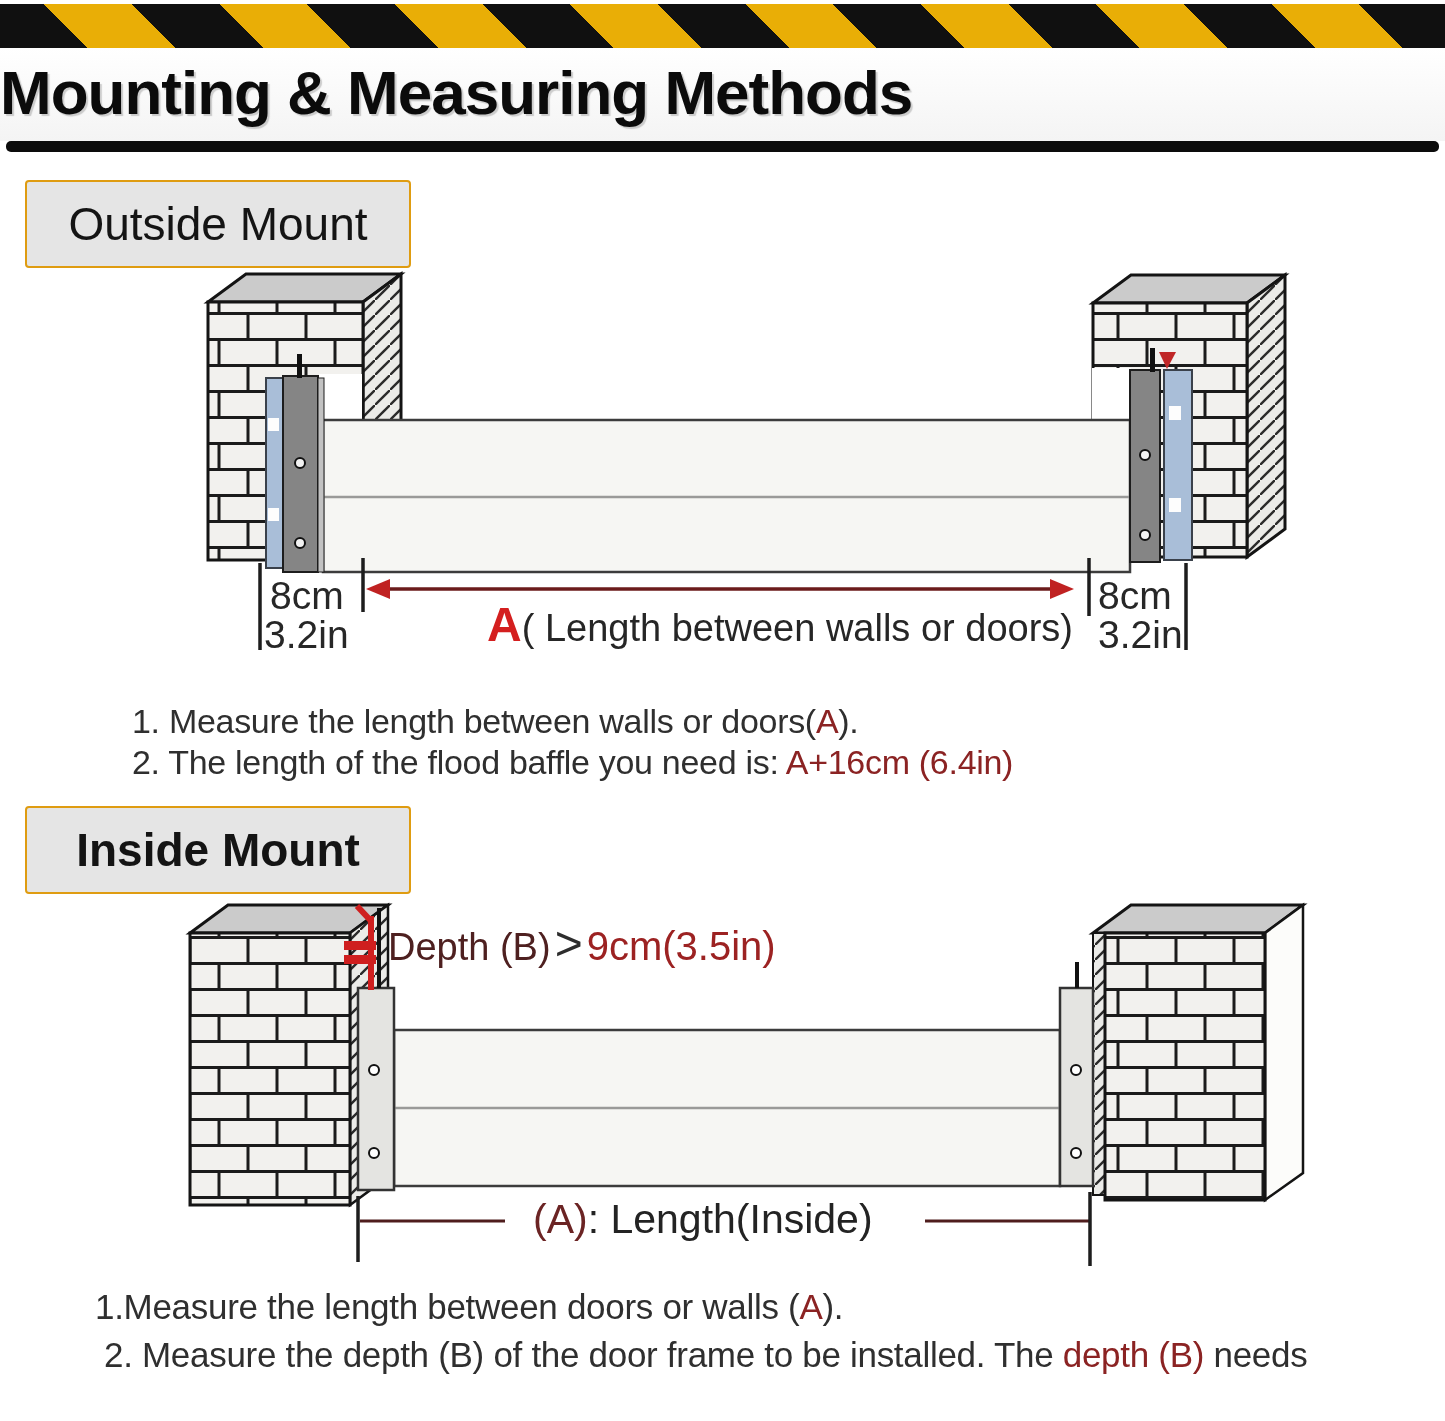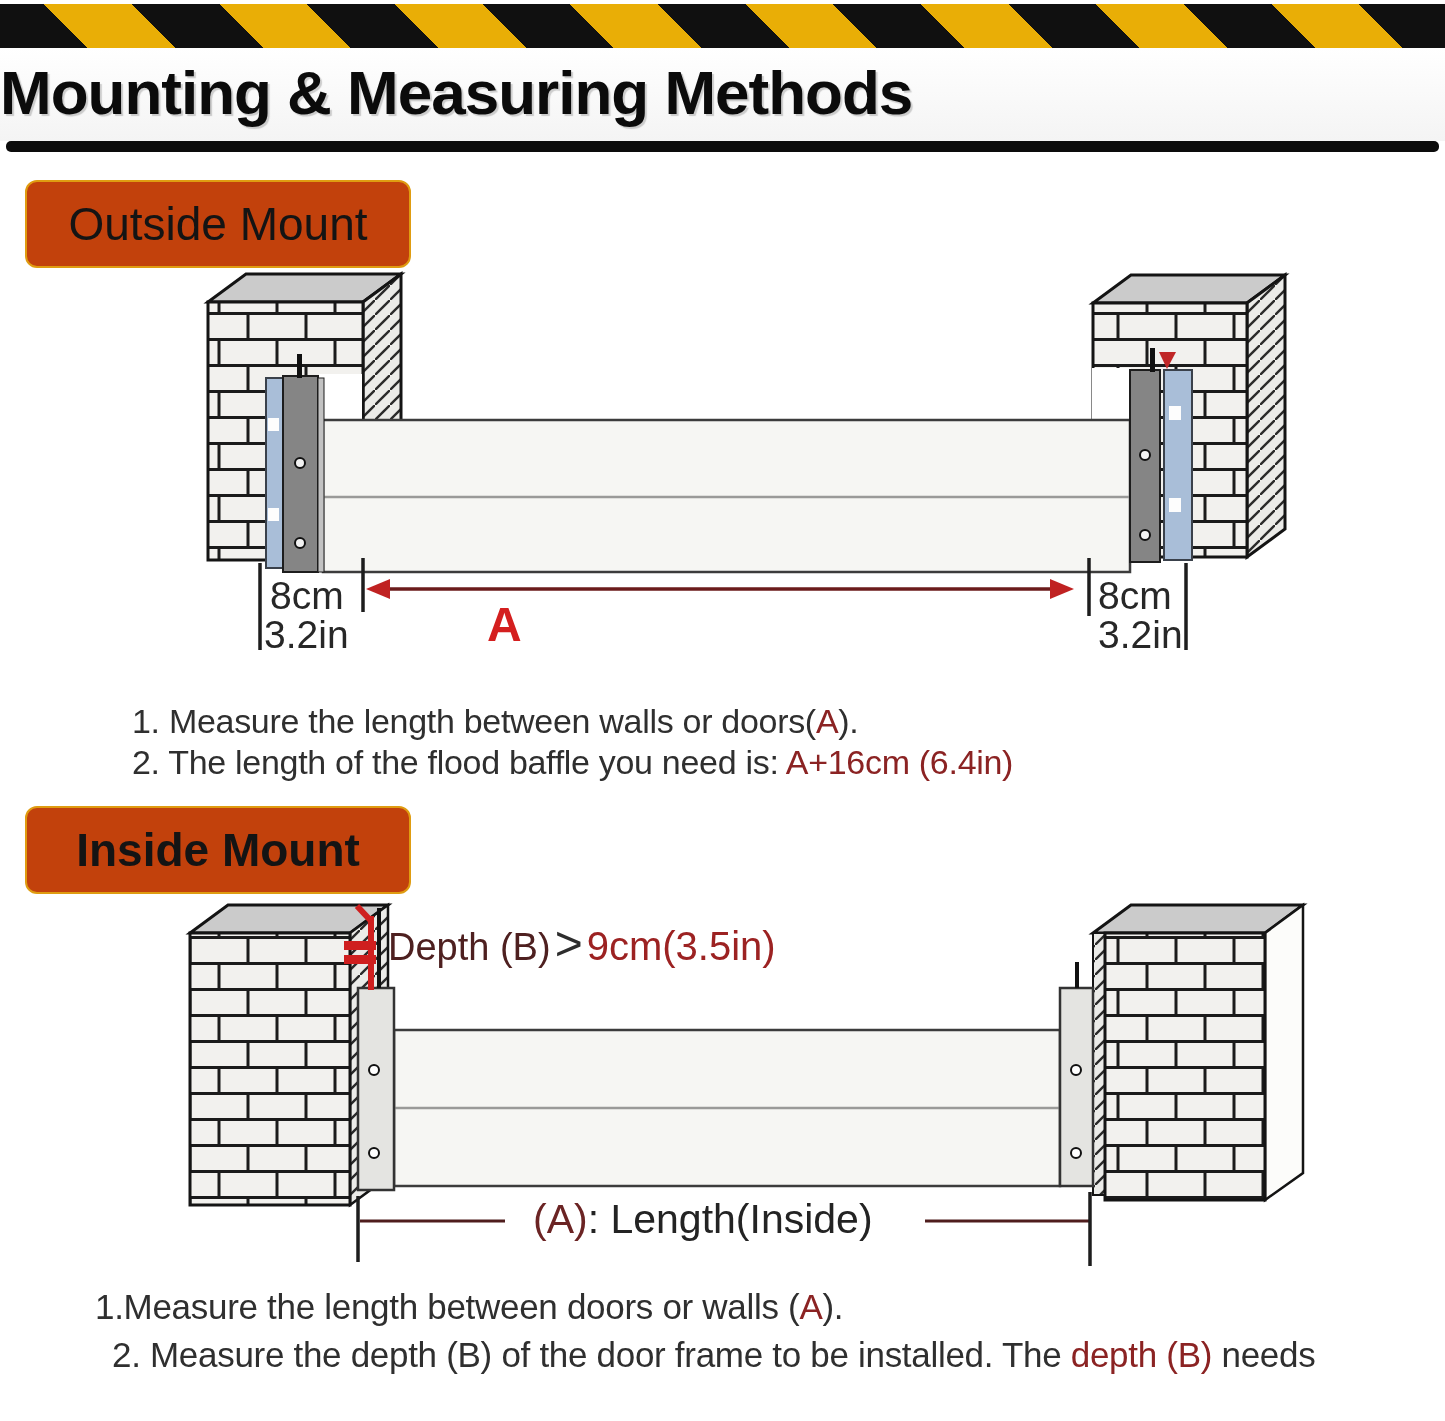--- a/index.html
+++ b/index.html
@@ -22,21 +22,21 @@
     text-shadow:2px 2px 1px rgba(120,120,120,0.35);
     white-space:nowrap;
   }
   .black-bar {
     position:absolute; left:6px; top:141px; width:1433px; height:11px;
     background:#0c0c0c; border-radius:5px;
   }
   
   .mount-label {
     position:absolute; left:25px; width:386px; height:88px;
-    background:#c2410c; border:2px solid #df9c11; border-radius:12px;
+    background:#e5e5e5; border:2px solid #df9c11; border-radius:4px;
     box-sizing:border-box; text-align:center; line-height:84px;
     font-size:46px; color:#141414; white-space:nowrap;
   }
   .label-outside { top:180px; }
   .label-inside  { top:806px;font-weight:bold; }
   
   .diagram-svg { position:absolute; left:0; top:0; width:1445px; height:1421px; }
   
   .dim-num {
     position:absolute; font-size:39px; color:#272727; white-space:nowrap;
@@ -198,31 +198,32 @@
     </g>
   </svg>
 
   <div class="dim-num" style="left:270px; top:574px;">8cm</div>
   <div class="dim-num" style="left:264px; top:613px;">3.2in</div>
   <div class="dim-num" style="left:1098px; top:574px;">8cm</div>
   <div class="dim-num" style="left:1098px; top:613px;">3.2in</div>
 
   <div class="span-label">
     <span class="red-a">A</span>
+      <span class="rest">( Length between walls or doors)</span>
   </div>
 
   <div class="instr" style="left:132px; top:694px;margin-top:8px;"><span>1. Measure the length between walls or doors(</span><span class="maroon-a">A</span><span>).</span></div>
   <div class="instr" style="left:132px; top:743px;text-align:right;"><span>2. The length of the flood baffle you need is: </span><span class="maroon">A+16cm (6.4in)</span></div>
 
   <div class="depth-note">
     <span class="lbl">Depth (B) </span>
       <span class="gt">&gt;</span>
       <span class="val">9cm(3.5in)</span>
   </div>
   <div class="inside-span-label">
     <span class="a">(A)</span>
       <span class="rest">: Length(Inside)</span>
   </div>
 
   <div class="instr instr-bottom" style="left:95px; top:1287px;"><span>1.Measure the length between doors or walls (</span><span class="maroon-a">A</span><span>).</span></div>
-  <div class="instr instr-bottom" style="left:112px; top:1335px;"><span>2. Measure the depth (B) of the door frame to be installed. The </span><span class="maroon">depth (B)</span><span> needs</span></div>
+  <div class="instr instr-bottom" style="left:104px; top:1335px;"><span>2. Measure the depth (B) of the door frame to be installed. The </span><span class="maroon">depth (B)</span><span> needs</span></div>
 
 </div>
 
 </body></html>

